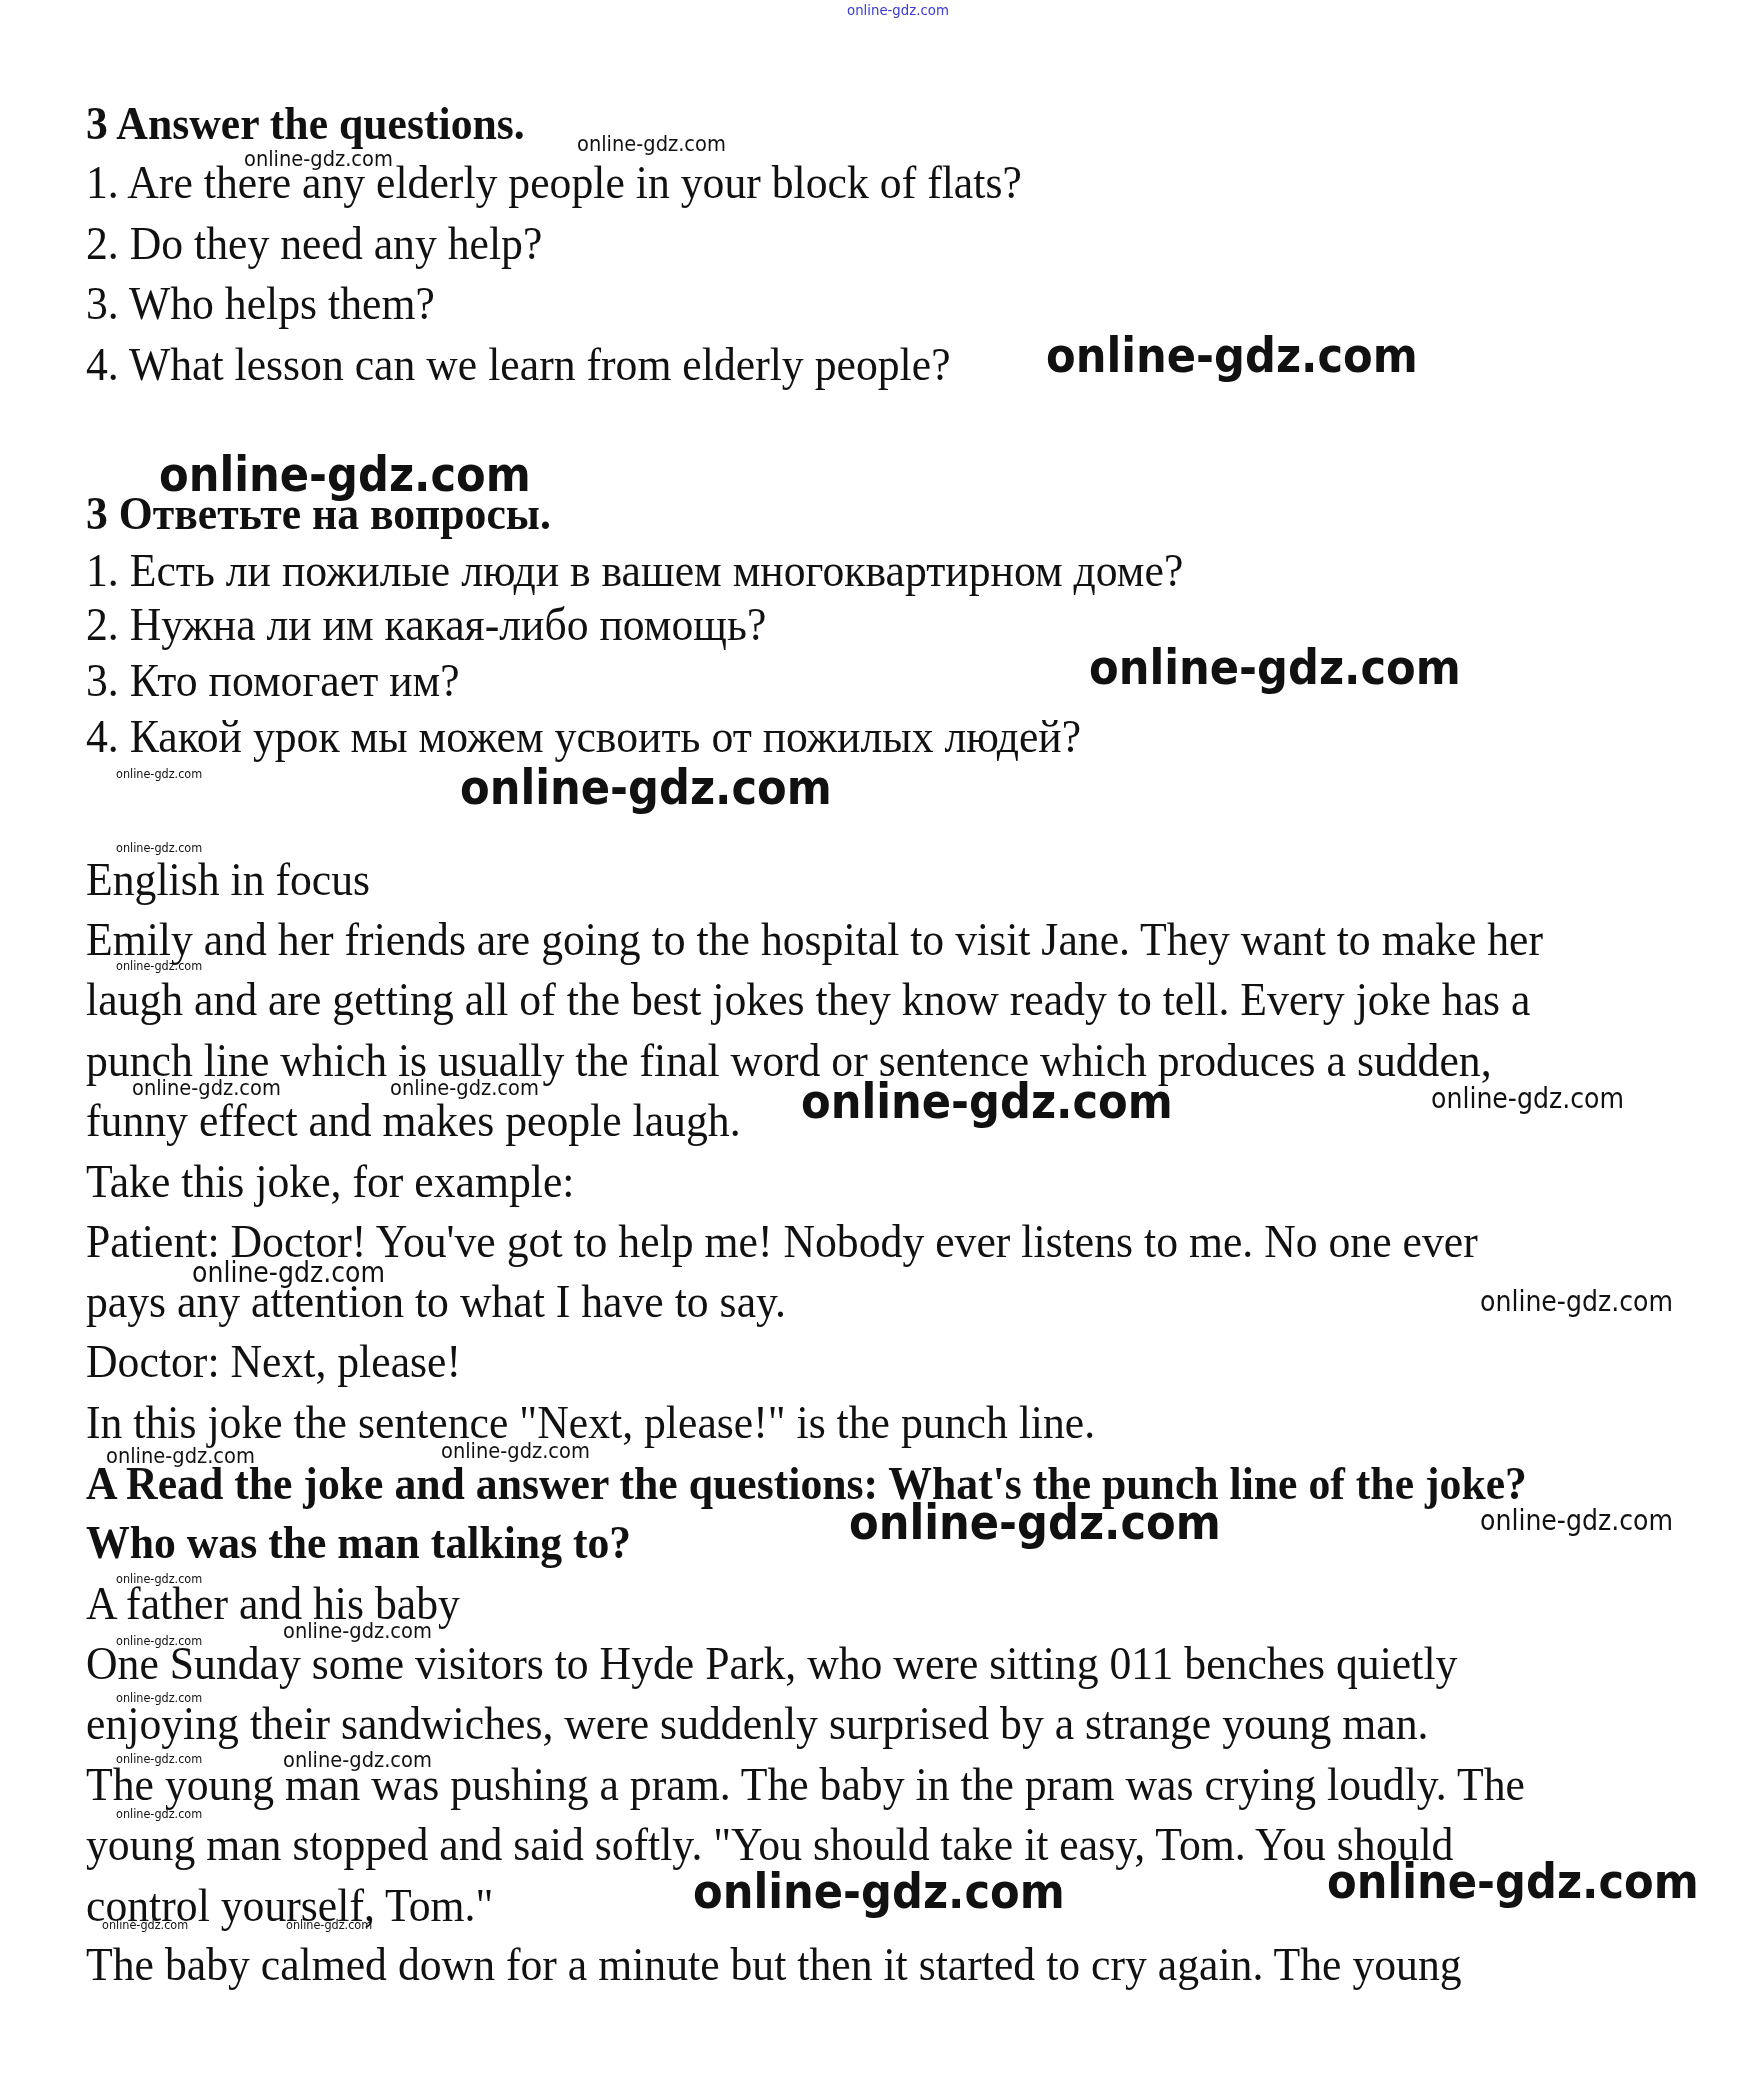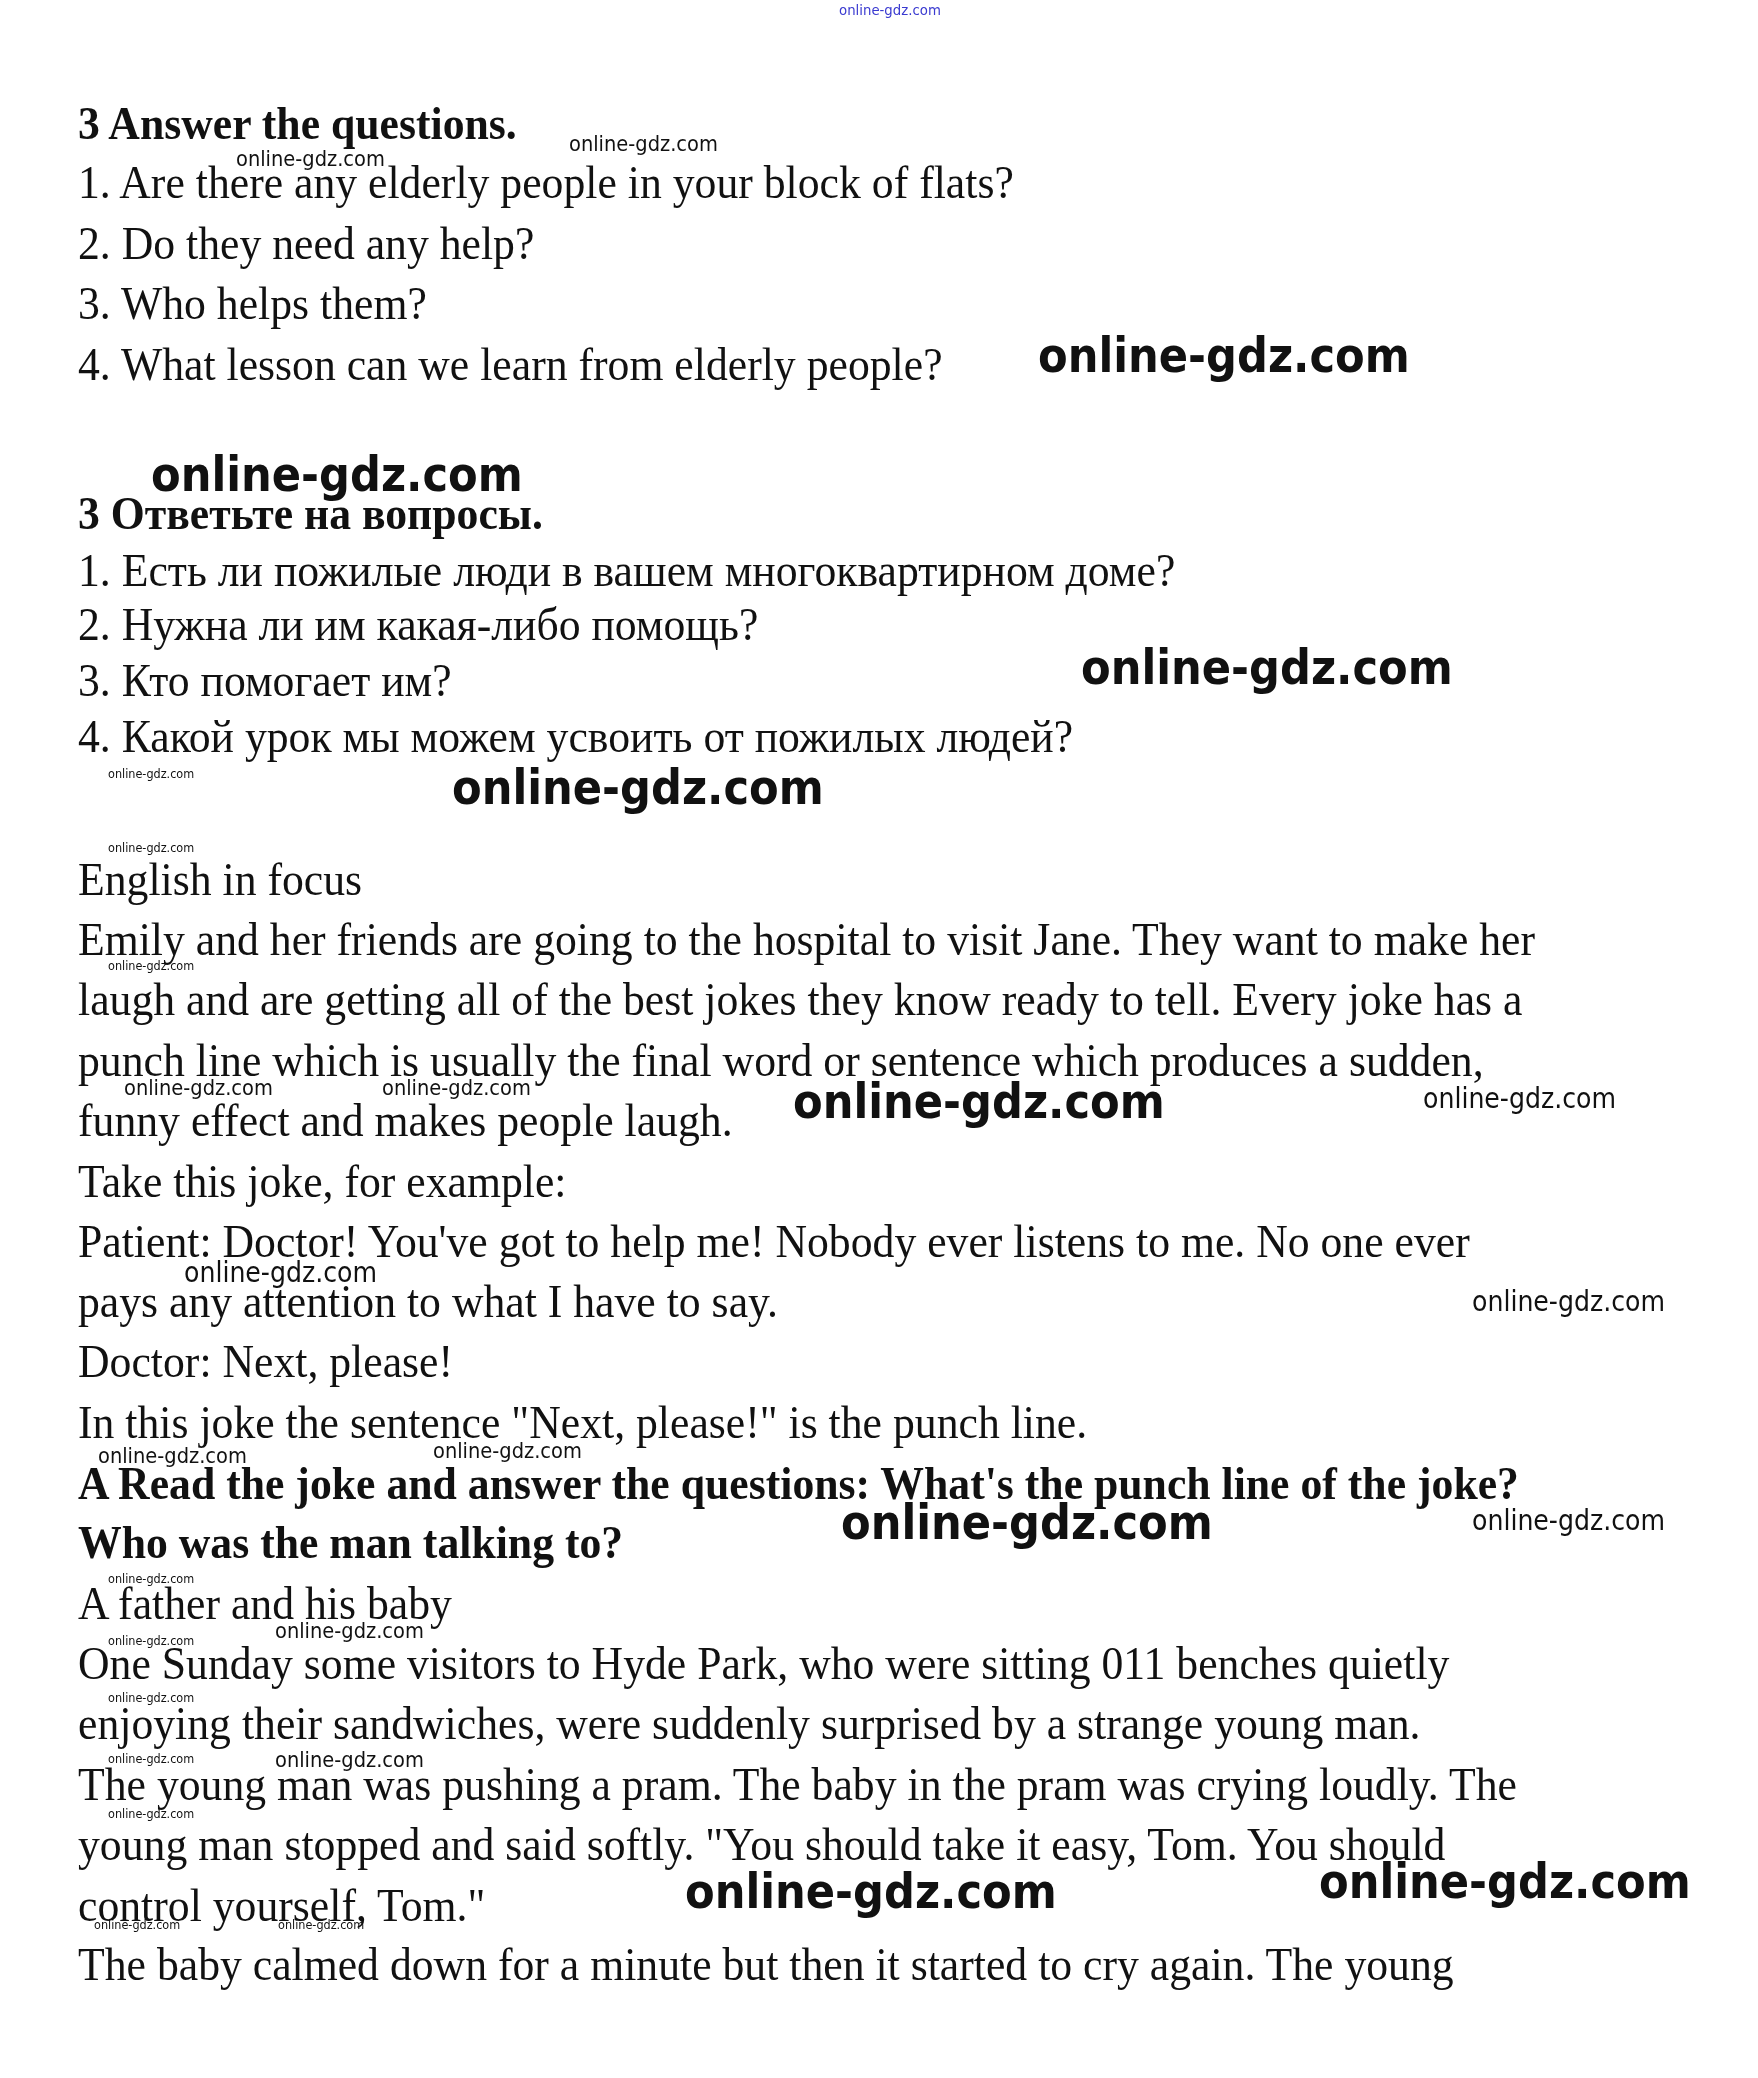--- a/index.html
+++ b/index.html
@@ -1,17 +1,17 @@
 <!DOCTYPE html>
 <html style="font-size:13.3px"><head>
   <meta charset="utf-8">
   <style>
     html, body { margin: 0; padding: 0; background: #ffffff; }
     body { width: 1759px; height: 2078px; position: relative; overflow: hidden; }
-    .page { position: absolute; left: 8px; top: 0; width: 1742px; height: 2078px; background: #fff; }
+    .page { position: absolute; left: 16px; top: 0; width: 1742px; height: 2078px; background: #fff; }
     .line {
       position: absolute;
       left: 70px;
       font-family: "Liberation Serif", "DejaVu Serif", serif;
       font-size: 47px;
       line-height: 1;
       color: #111;
       white-space: nowrap;
       transform-origin: 0 0;
       transform: scaleX(0.93);

